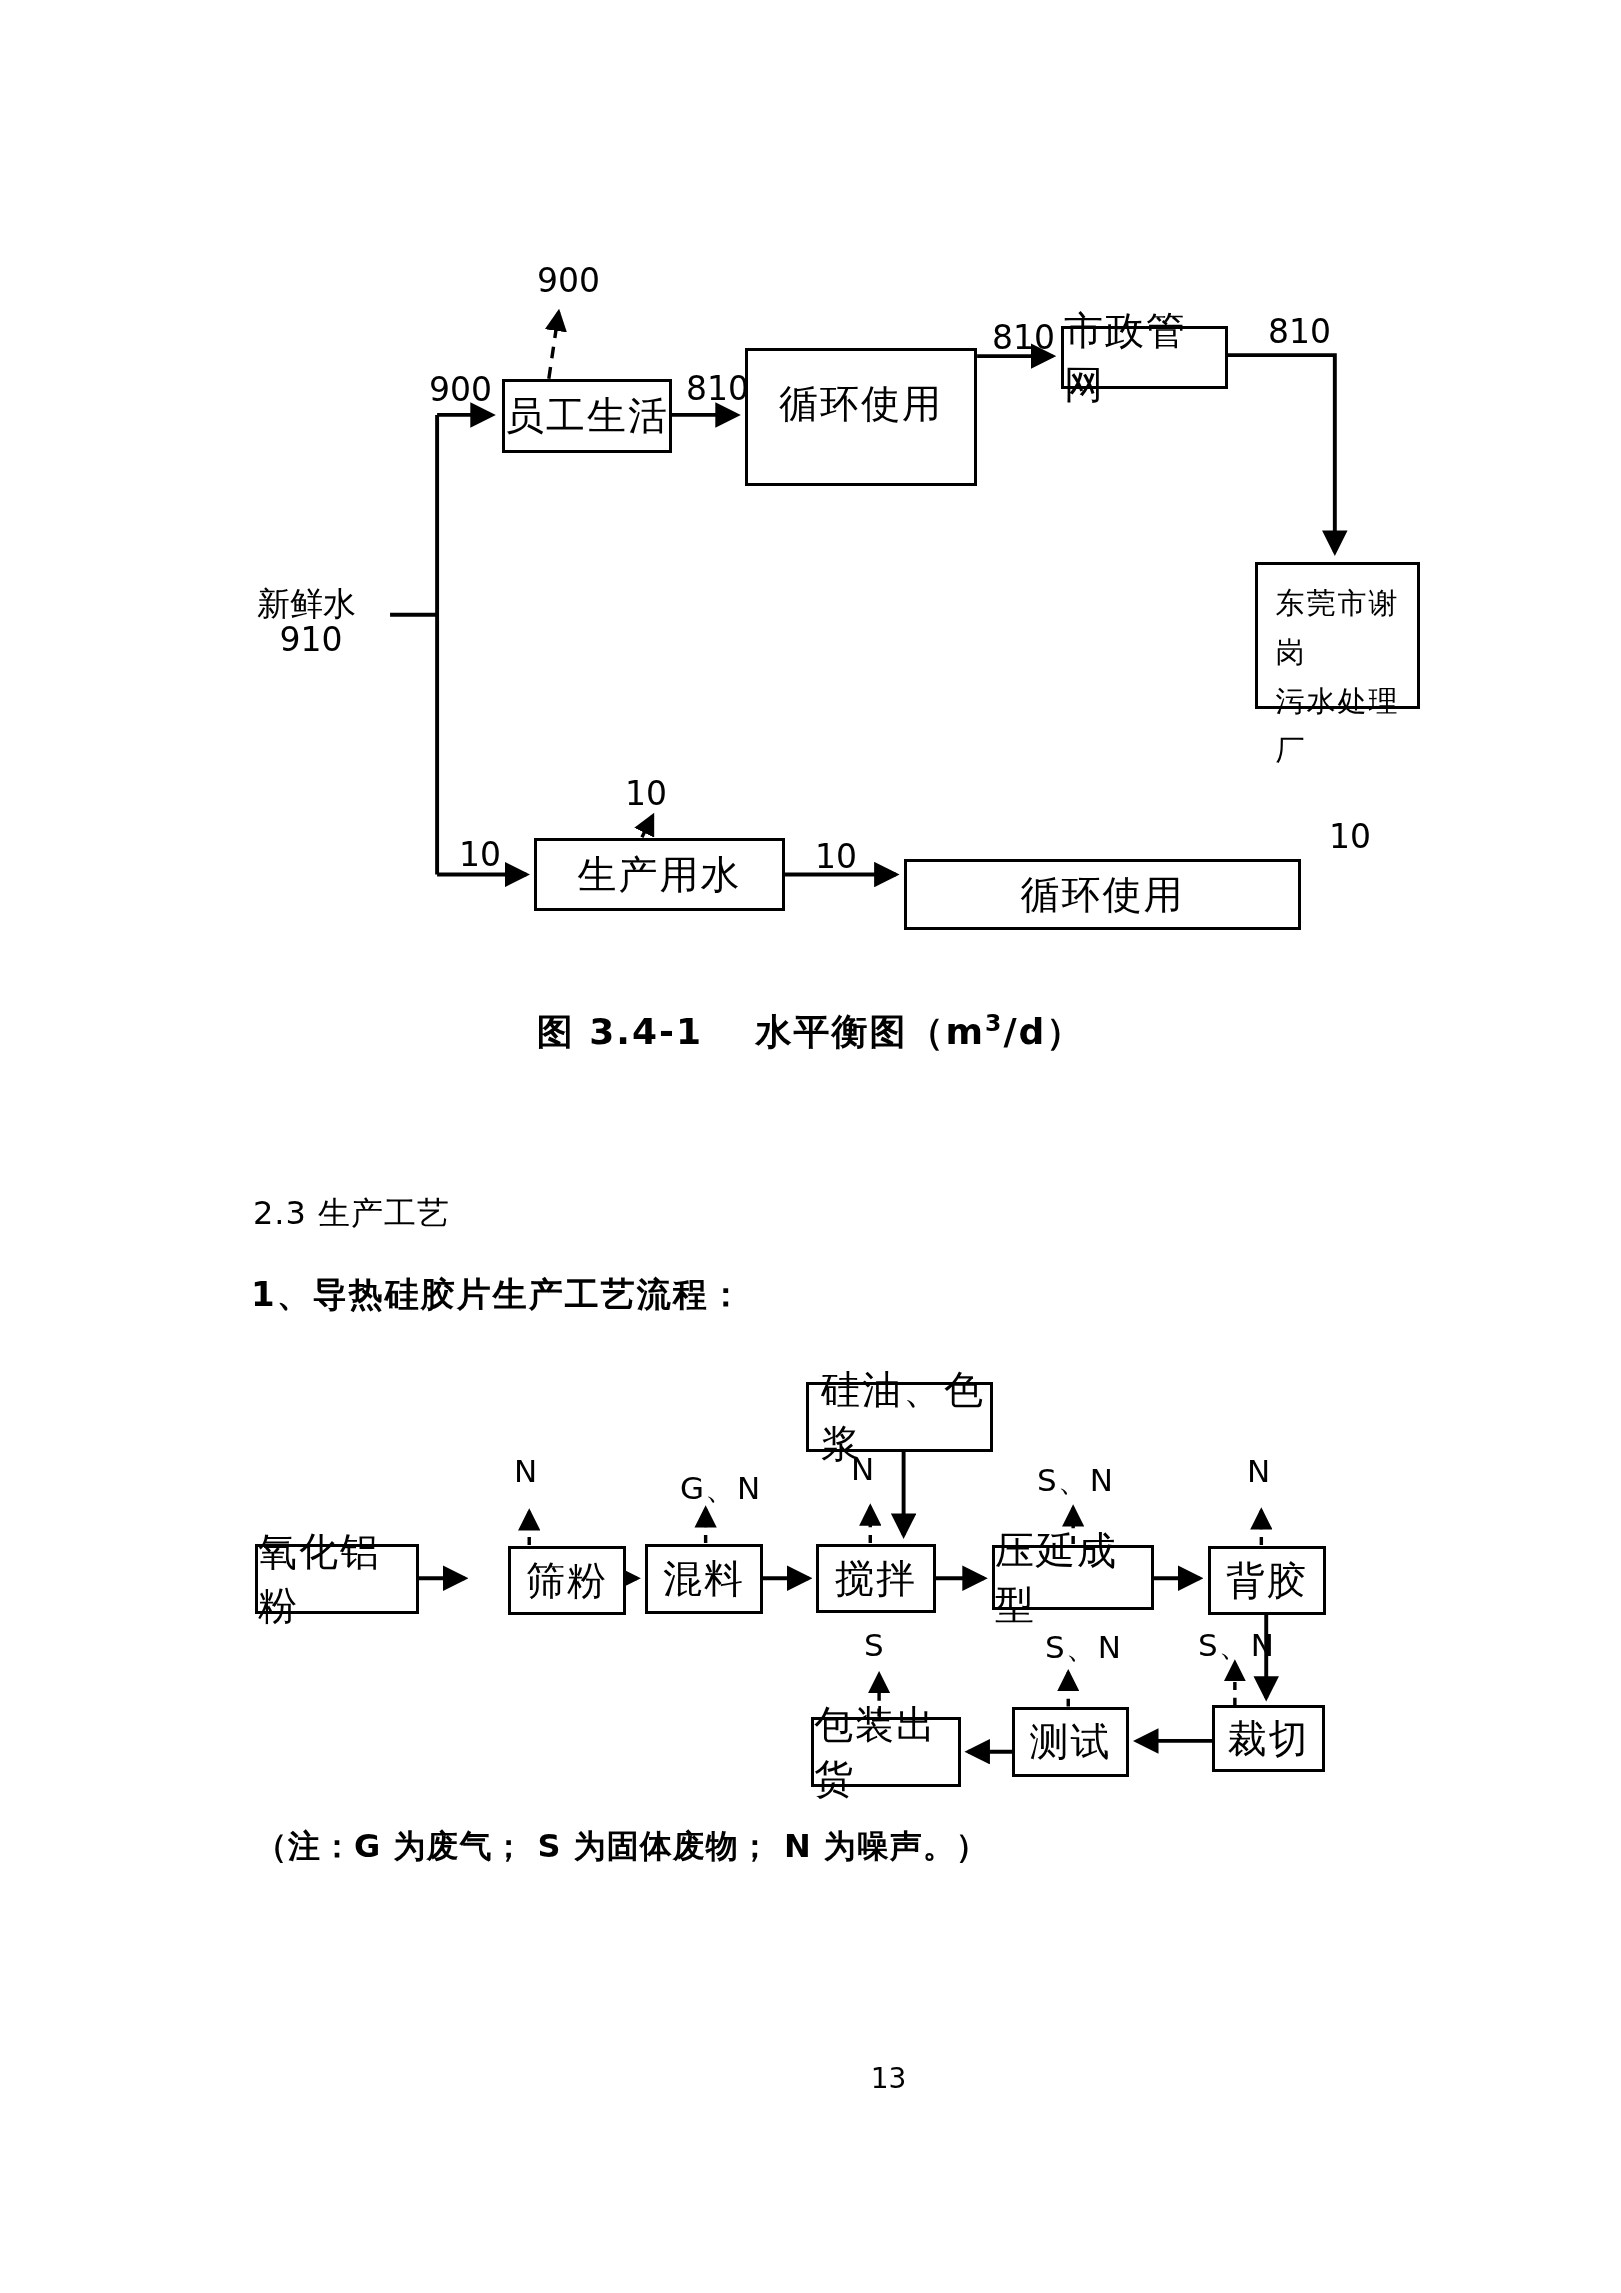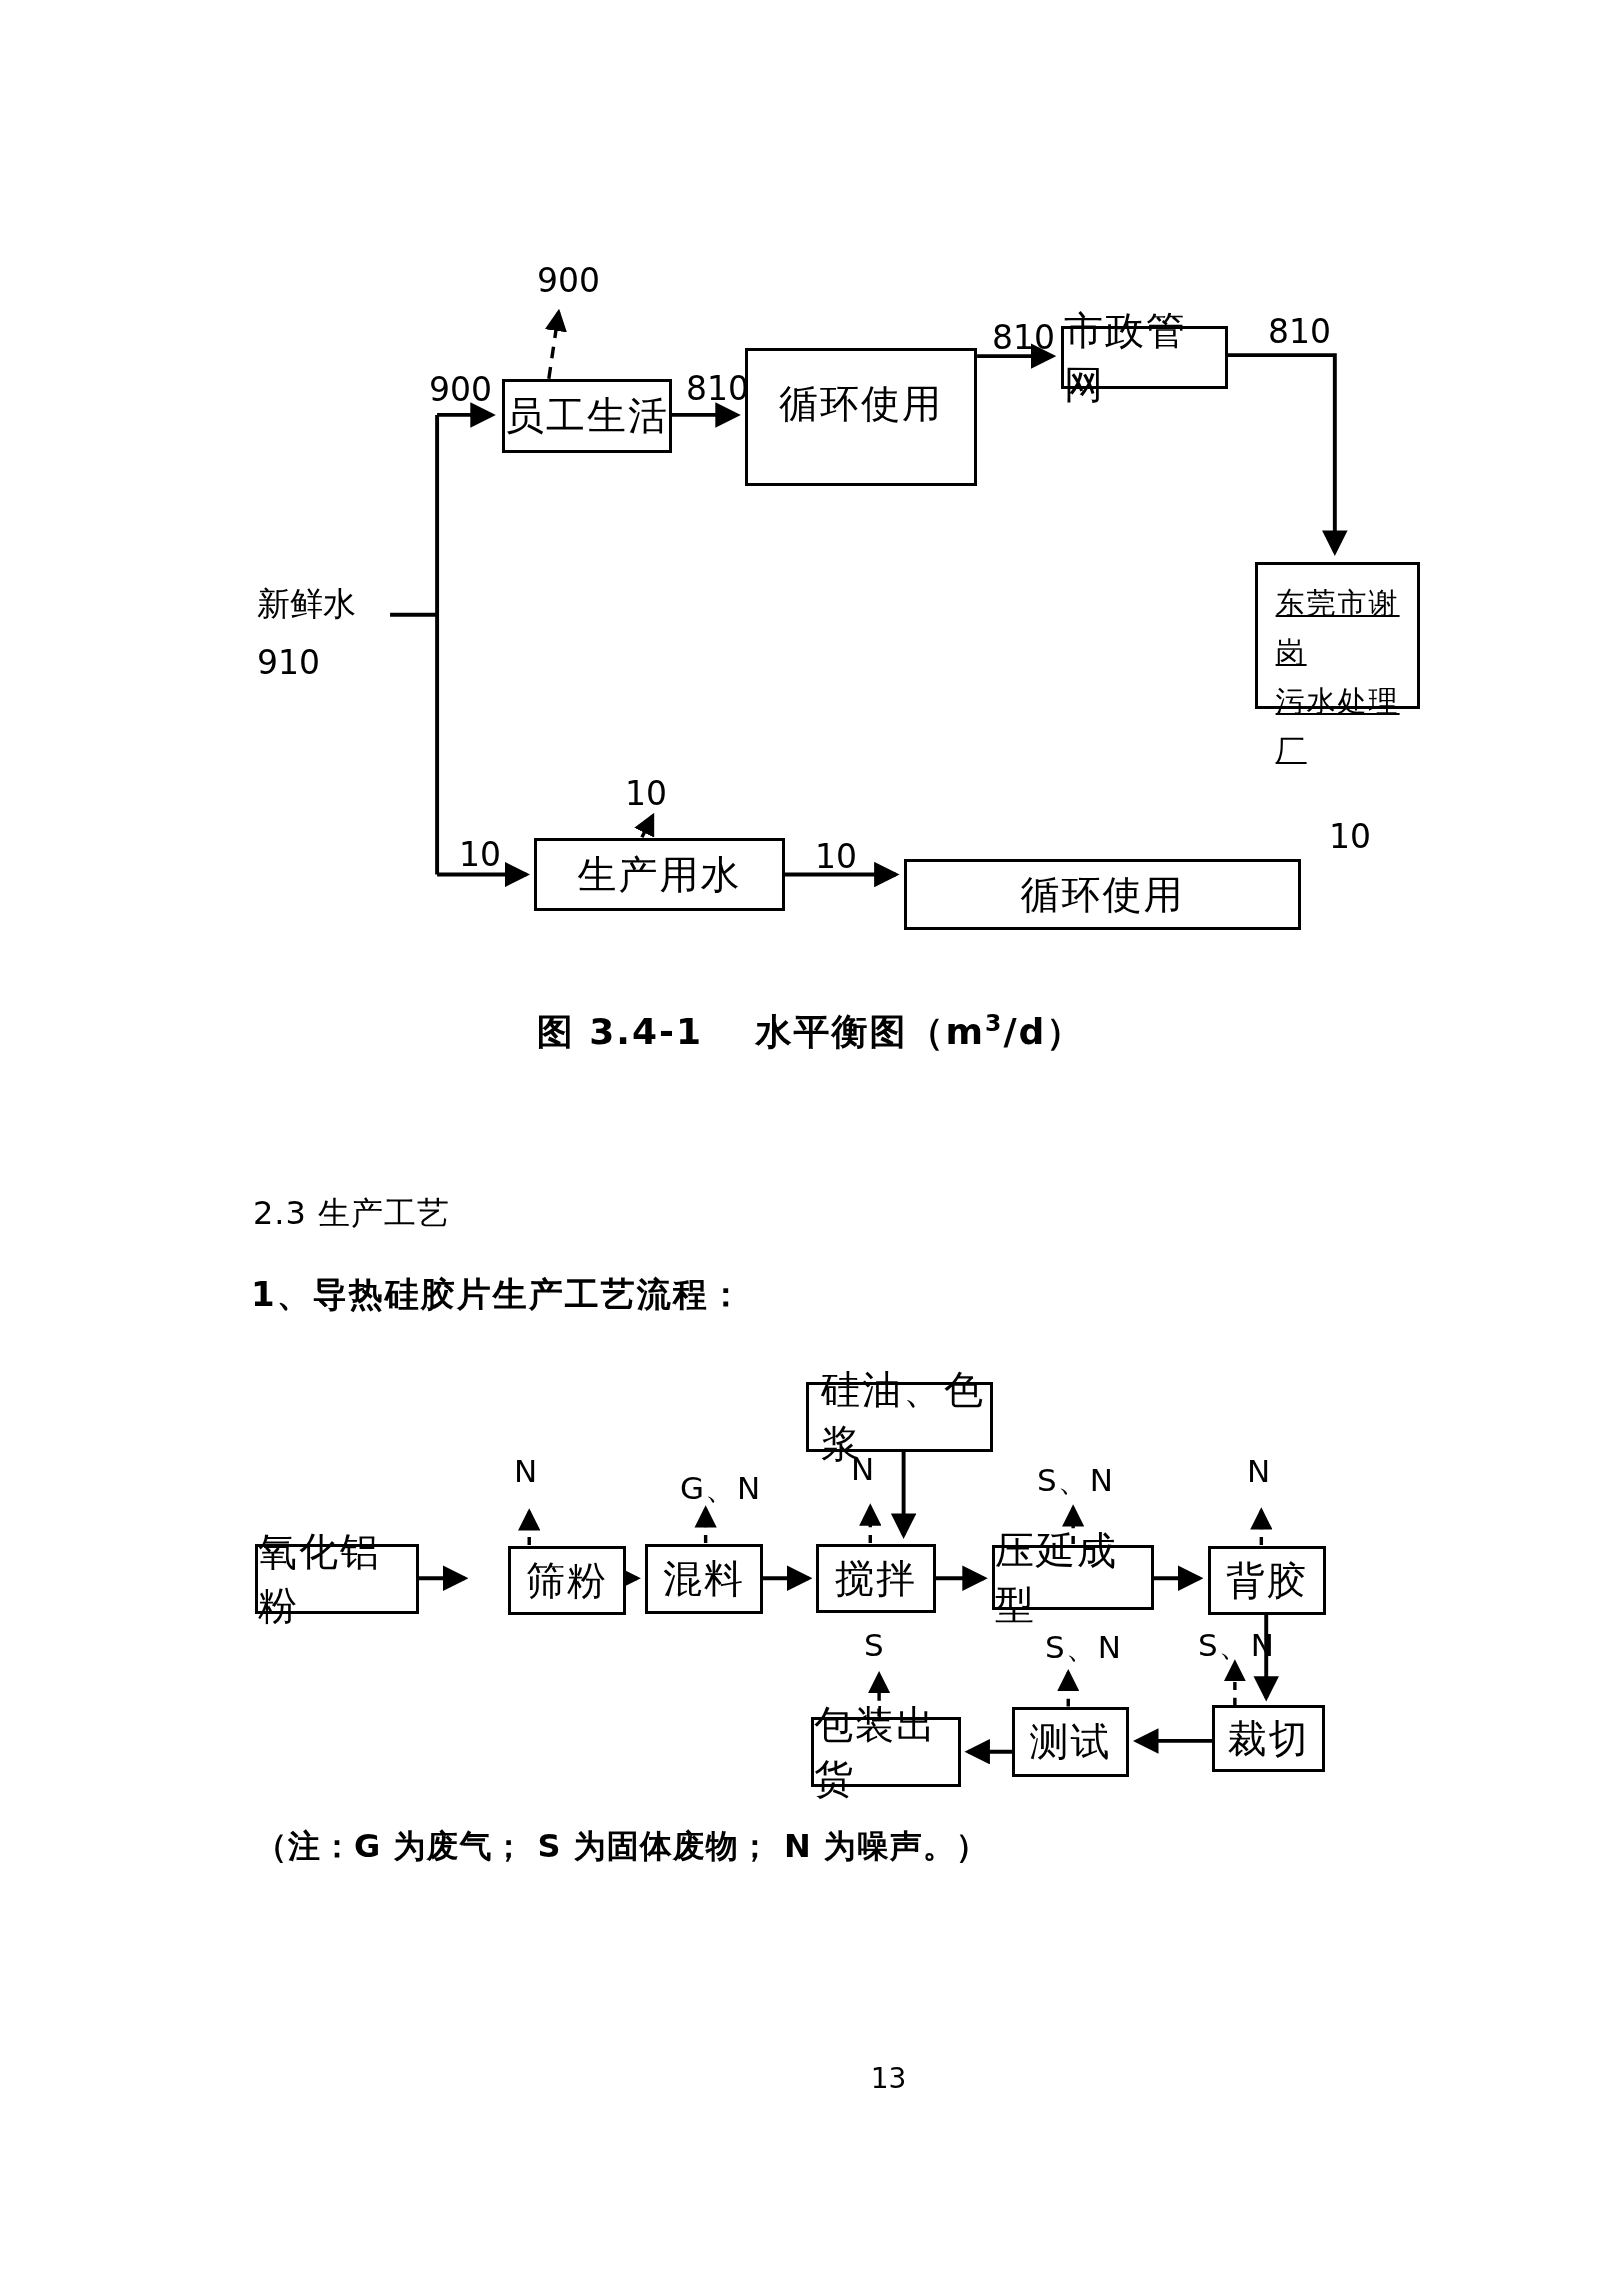--- a/index.html
+++ b/index.html
@@ -79,26 +79,26 @@
       <path d="M888,1574 V1537" stroke-dasharray="8 8" marker-end="url(#ah)"></path>
       <path d="M1095,1575 V1538" stroke-dasharray="8 8" marker-end="url(#ah)"></path>
       <path d="M1287,1576 V1541" stroke-dasharray="8 8" marker-end="url(#ah)"></path>
       <path d="M897,1751 V1708" stroke-dasharray="8 8" marker-end="url(#ah)"></path>
       <path d="M1090,1741 V1706" stroke-dasharray="8 8" marker-end="url(#ah)"></path>
       <path d="M1260,1740 V1696" stroke-dasharray="8 8" marker-end="url(#ah)"></path>
     </g>
   </svg>
 
   <div class="lbl" style="left:257px;top:582px;">新鲜水</div>
-  <div class="lbl" style="left:257px;top:643px;width:108px;">910</div>
+  <div class="lbl" style="left:257px;top:620px;width:108px;text-align:center;">910</div>
 
   <div class="box" style="left:502px;top:379px;width:170px;height:74px;">员工生活</div>
   <div class="box tall" style="left:745px;top:348px;width:232px;height:138px;">循环使用</div>
   <div class="box" style="left:1061px;top:326px;width:167px;height:63px;">市政管网</div>
-  <div class="plant-box" style="left:1255px;top:562px;width:165px;height:147px;text-decoration:underline;">
+  <div class="plant-box" style="left:1255px;top:562px;width:165px;height:147px;">
     <div>东莞市谢岗</div>
     <div>污水处理厂</div>
   </div>
   <div class="box" style="left:534px;top:838px;width:251px;height:73px;">生产用水</div>
   <div class="box" style="left:904px;top:839px;width:397px;height:71px;margin-top:20px;">循环使用</div>
 
   <div class="lbl" style="left:416px;top:370px;width:76px;text-align:right;">900</div>
   <div class="lbl" style="left:537px;top:261px;">900</div>
   <div class="lbl" style="left:686px;top:369px;">810</div>
   <div class="lbl" style="left:992px;top:318px;">810</div>

